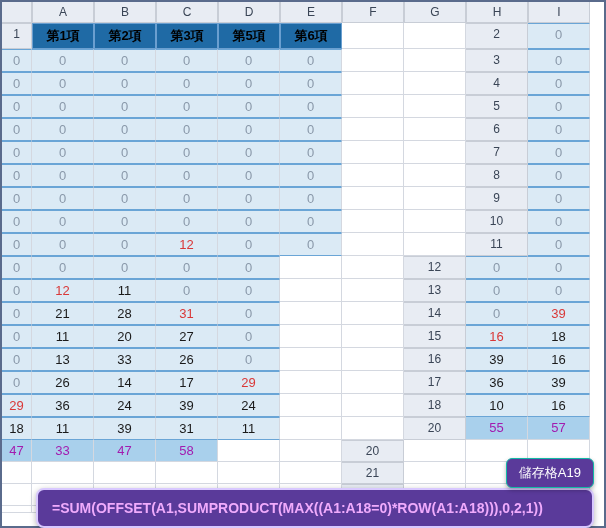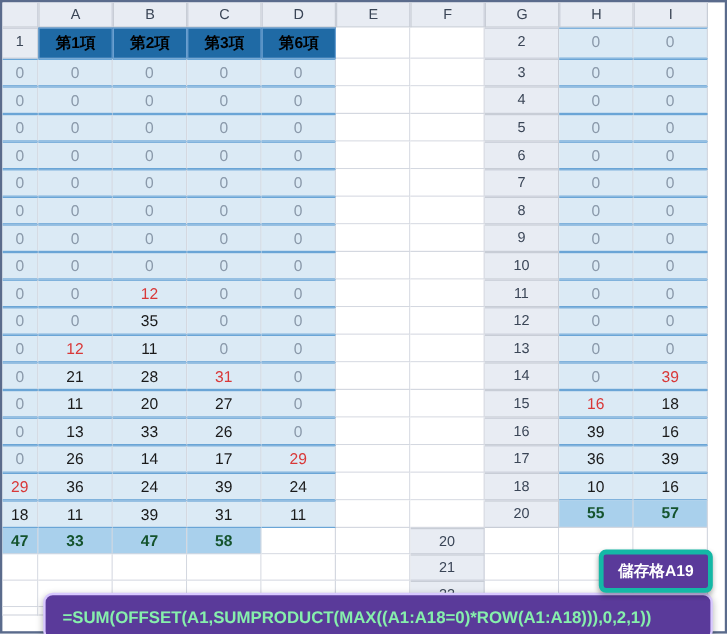--- a/index.html
+++ b/index.html
@@ -7,43 +7,44 @@
 .sheet { display: grid; grid-template-columns: 30px repeat(9, 62px); }
 .colhdr, .rowhdr { background: #e8ecf3; border: 1px solid #c8cdd6; color: #3a4556; text-align: center; padding: 3px 0; font-size: 12px; }
 .colhdr { border-top: none; }
 .rowhdr { border-left: none; }
 .corner { background: #e8ecf3; border: 1px solid #c8cdd6; border-top: none; border-left: none; }
 .cell { border-right: 1px solid #d4d8e0; border-bottom: 1px solid #d4d8e0; text-align: center; padding: 3px 0; background: #fff; position: relative; }
 .th { background: #1f6aa5; color: #000000; font-weight: bold; border: 1px solid #6a9fd0; }
 .band { background: #dbeaf5; border-bottom: 1px solid #6aa5d6; border-top: 1px solid #6aa5d6; color: #8a99aa; }
 .nz { color: #1a1a1a; font-weight: 500; }
 .red { color: #d93838; font-weight: 500; }
-.r19 { background: #a9d0ec; font-weight: bold; color: #14532d; }
+.r19 { background: #a9d0ec; font-weight: normal; color: #a21caf; }
 .overlay { position: absolute; left: 36px; top: 458px; width: 558px; }
-.tag { background: #5a3a9a; color: #fff; border: 4px solid #14b8a6; border-radius: 6px; padding: 5px 12px; font-weight: bold; font-size: 13px; display: inline-block; float: right; box-shadow: 0 2px 4px rgba(0,0,0,.3); }
-.formula { clear: both; background: #5a3a9a; color: #86efac; border: 2px solid #d8c8ff; border-radius: 8px; padding: 10px 14px; font-weight: bold; font-size: 14px; margin-top: 0; box-shadow: 0 2px 6px rgba(0,0,0,.3); white-space: nowrap; }
+.tag { background: #5a3a9a; color: #fff; border: 1px solid #14b8a6; border-radius: 6px; padding: 5px 12px; font-weight: normal; font-size: 13px; display: inline-block; float: right; box-shadow: 0 2px 4px rgba(0,0,0,.3); }
+.formula { clear: both; background: #5a3a9a; color: #f0abfc; border: 2px solid #d8c8ff; border-radius: 8px; padding: 10px 14px; font-weight: bold; font-size: 14px; margin-top: 0; box-shadow: 0 2px 6px rgba(0,0,0,.3); white-space: nowrap; }
 </style>
 </head>
 <body>
 
 <div class="sheet" id="sheet">
     <div class="corner"></div>
     <div class="colhdr">A</div>
     <div class="colhdr">B</div>
     <div class="colhdr">C</div>
     <div class="colhdr">D</div>
     <div class="colhdr">E</div>
     <div class="colhdr">F</div>
     <div class="colhdr">G</div>
     <div class="colhdr">H</div>
     <div class="colhdr">I</div>
     <div class="rowhdr">1</div>
     <div class="cell th">第1項</div>
     <div class="cell th">第2項</div>
     <div class="cell th">第3項</div>
+    <div class="cell th">第5項</div>
     <div class="cell th">第6項</div>
     <div class="cell"></div>
     <div class="cell"></div>
     <div class="rowhdr">2</div>
     <div class="cell band">0</div>
     <div class="cell band">0</div>
     <div class="cell band">0</div>
     <div class="cell band">0</div>
     <div class="cell band">0</div>
     <div class="cell band">0</div>
@@ -128,21 +129,20 @@
     <div class="cell band red">12</div>
     <div class="cell band">0</div>
     <div class="cell band">0</div>
     <div class="cell"></div>
     <div class="cell"></div>
     <div class="rowhdr">11</div>
     <div class="cell band">0</div>
     <div class="cell band">0</div>
     <div class="cell band">0</div>
     <div class="cell band">0</div>
-    <div class="cell band nz">35</div>
     <div class="cell band">0</div>
     <div class="cell band">0</div>
     <div class="cell"></div>
     <div class="cell"></div>
     <div class="rowhdr">12</div>
     <div class="cell band">0</div>
     <div class="cell band">0</div>
     <div class="cell band">0</div>
     <div class="cell band red">12</div>
     <div class="cell band nz">11</div>

